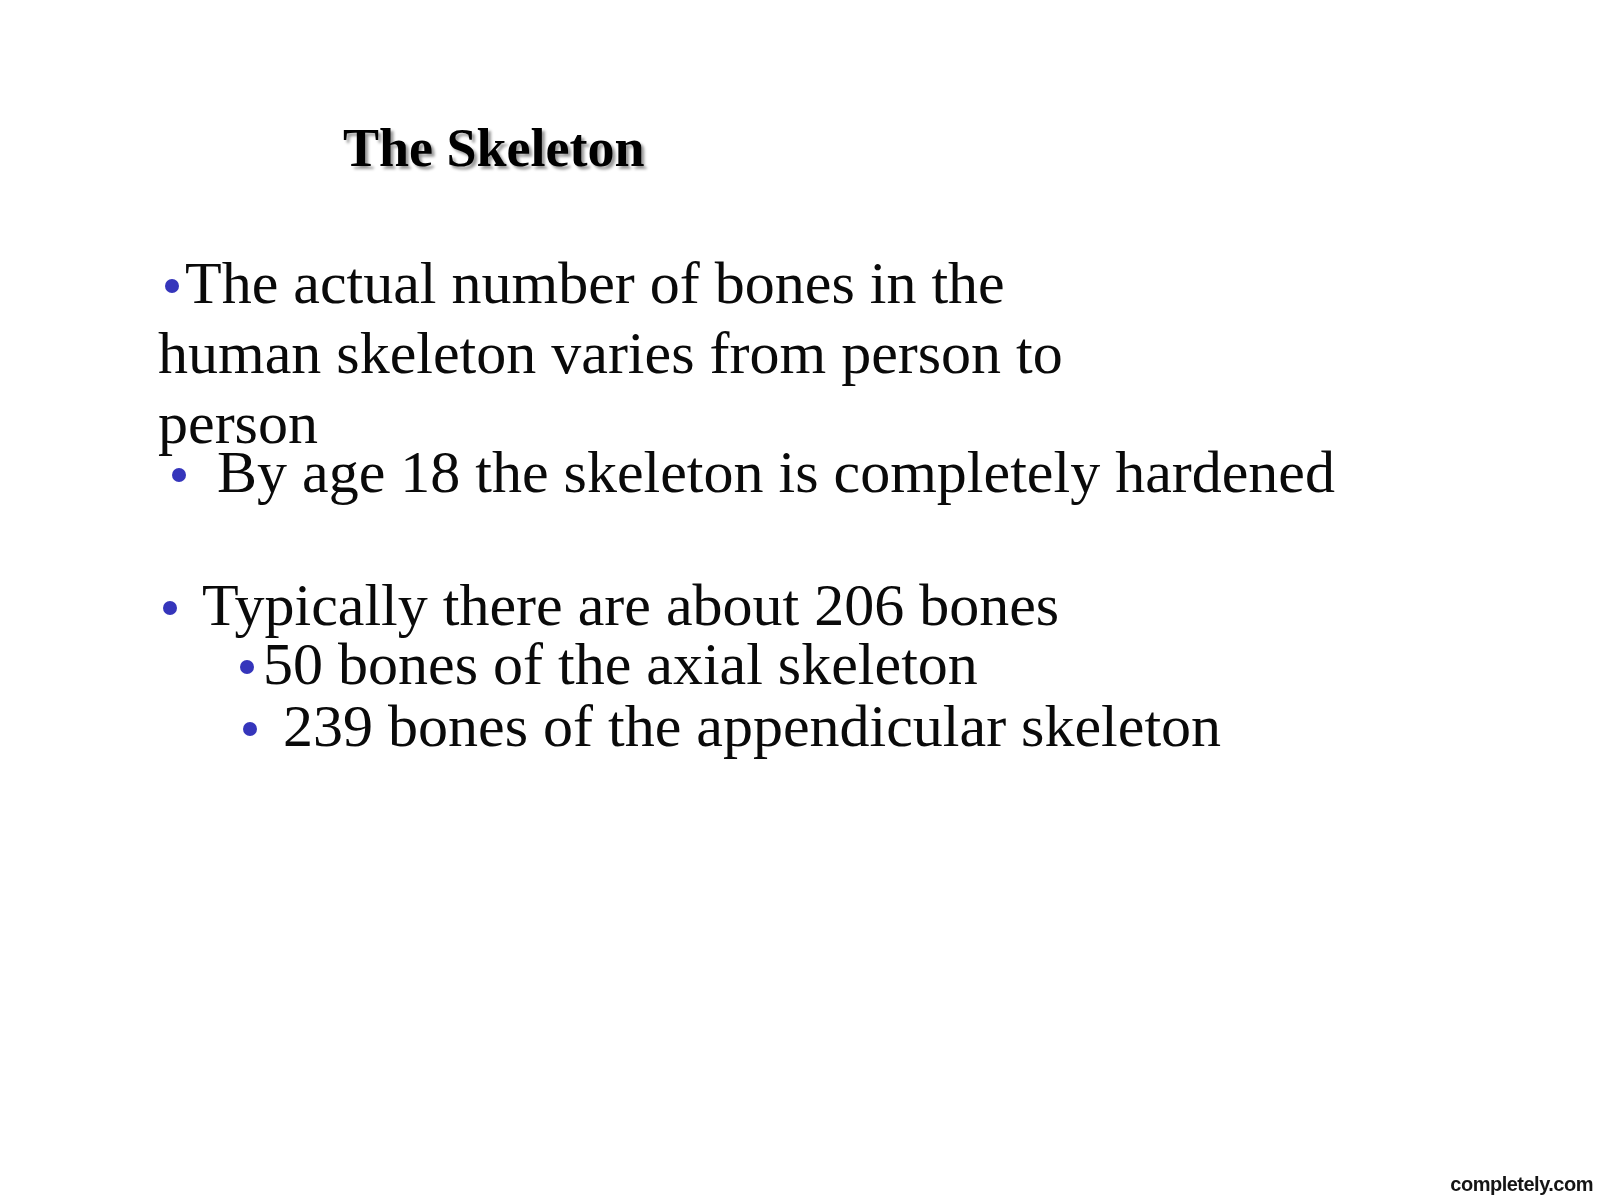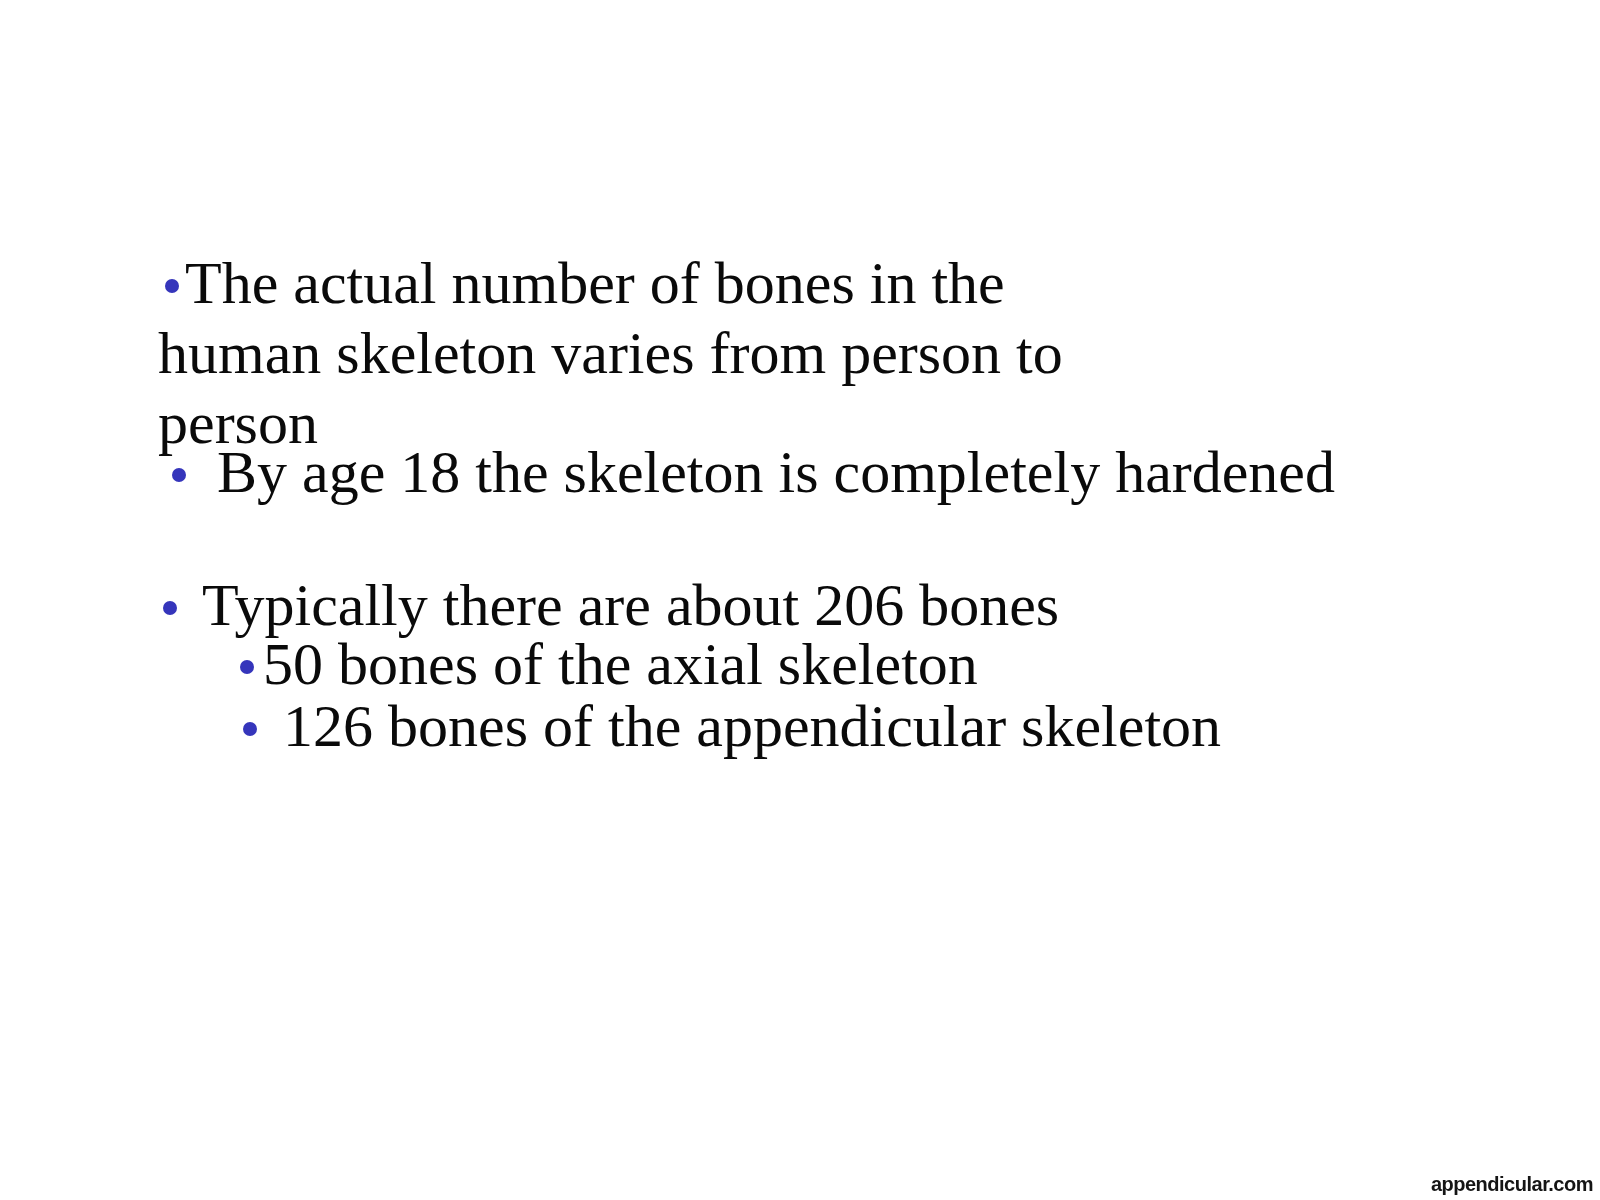--- a/index.html
+++ b/index.html
@@ -71,36 +71,37 @@
     letter-spacing: -0.5px;
     color: var(--watermark-color, #151515);
     white-space: nowrap;
   }
 </style>
 </head>
 <body>
 
 <div class="slide">
 
+  <div class="slide-title">The Skeleton</div>
 
   <div class="line b1">
     <span class="dot"></span><span>The actual number of bones in the human skeleton varies from person to person</span>
   </div>
 
   <div class="line b2">
     <span class="dot"></span><span>By age 18 the skeleton is completely hardened</span>
   </div>
 
   <div class="line b3">
     <span class="dot"></span><span>Typically there are about 206 bones</span>
   </div>
 
   <div class="line b4">
     <span class="dot"></span><span>50 bones of the axial skeleton</span>
   </div>
 
   <div class="line b5">
-    <span class="dot"></span><span>126 bones of the appendicular skeleton</span>
+    <span class="dot"></span><span>239 bones of the appendicular skeleton</span>
   </div>
 
-  <div class="watermark">appendicular.com</div>
+  <div class="watermark">completely.com</div>
 
 </div>
 
 </body></html>

